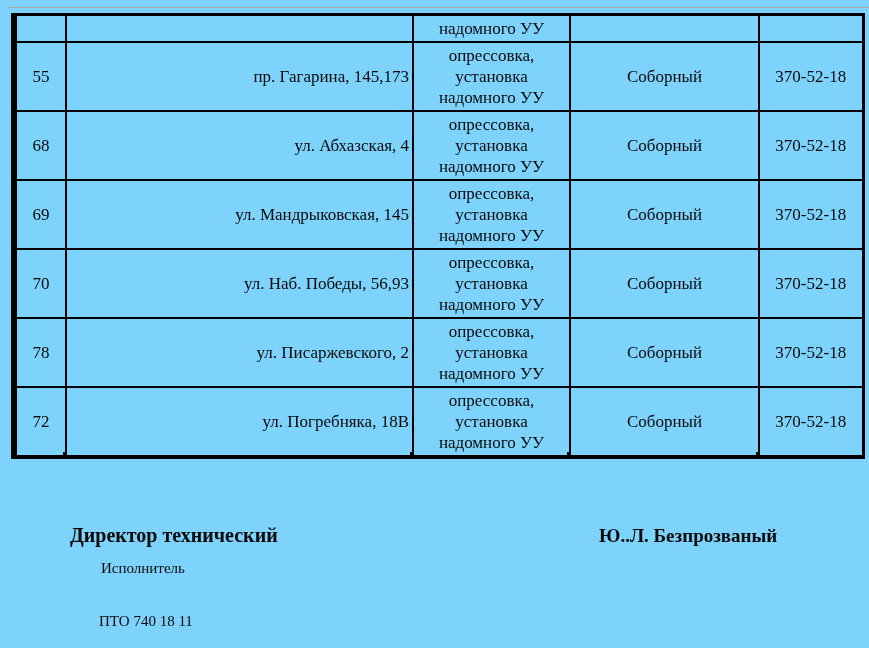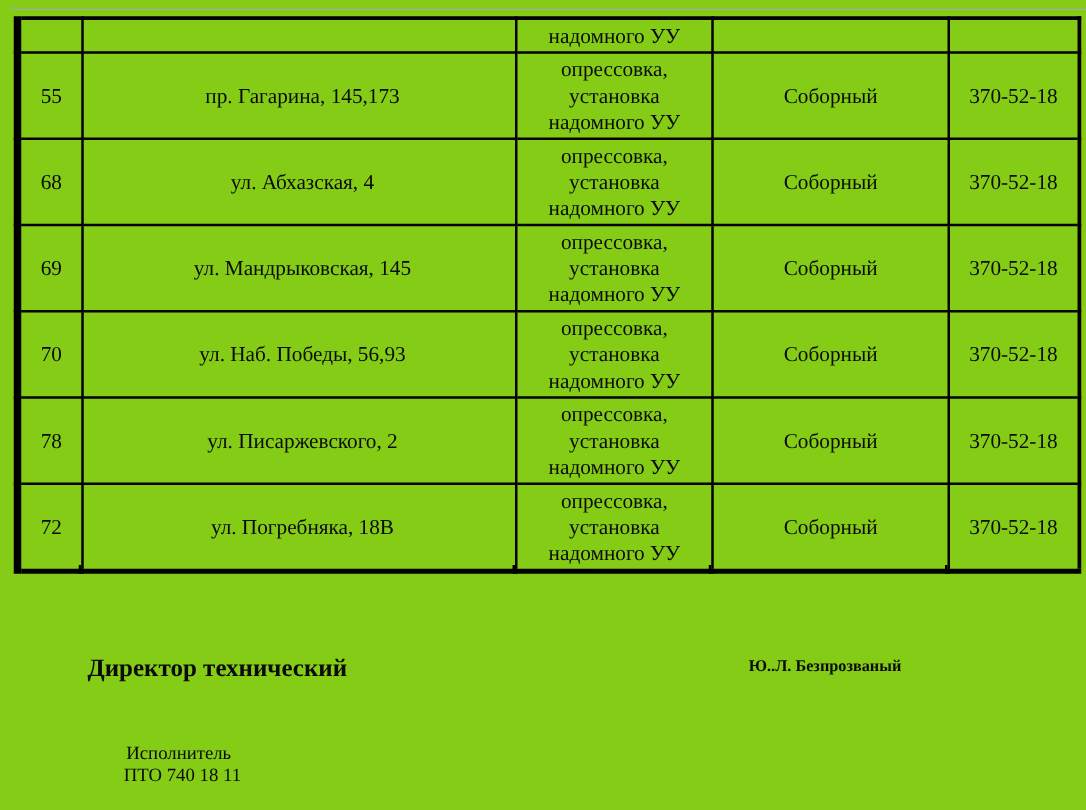--- a/index.html
+++ b/index.html
@@ -4,21 +4,21 @@
 <style>
   html, body {
     margin: 0;
     padding: 0;
     background: #ffffff;
   }
   .page {
     position: relative;
     width: 869px;
     height: 648px;
-    background: #84cc16;
+    background: #7dd3fc;
     font-family: "Liberation Serif", "DejaVu Serif", serif;
     color: #0a0a0a;
     overflow: hidden;
   }
   .top-hairline {
     position: absolute;
     top: 7px;
     left: 8px;
     width: 861px;
     height: 1px;
@@ -38,48 +38,48 @@
   table.worklist td {
     border: 2px solid #000000;
     font-size: 17px;
     line-height: 21px;
     vertical-align: middle;
     text-align: center;
     padding: 2px 3px;
     overflow: hidden;
   }
   table.worklist td.addr {
-    text-align: center;
+    text-align: right;
     padding-left: 8px;
   }
   table.worklist td.work {
     white-space: pre-line;
   }
   tr.cont-row { height: 26px; }
   tr.data-row { height: 69px; }
   .sig-title {
     position: absolute;
     left: 70px;
     top: 524px;
     font-size: 20px;
     font-weight: bold;
     white-space: nowrap;
   }
   .sig-name {
     position: absolute;
     left: 599px;
     top: 525px;
-    font-size: 13px;
+    font-size: 19px;
     font-weight: bold;
     white-space: nowrap;
   }
   .executor-label {
     position: absolute;
     left: 101px;
-    top: 595px;
+    top: 560px;
     font-size: 15px;
     white-space: nowrap;
   }
   .executor-phone {
     position: absolute;
     left: 99px;
     top: 613px;
     font-size: 15px;
     white-space: nowrap;
   }

